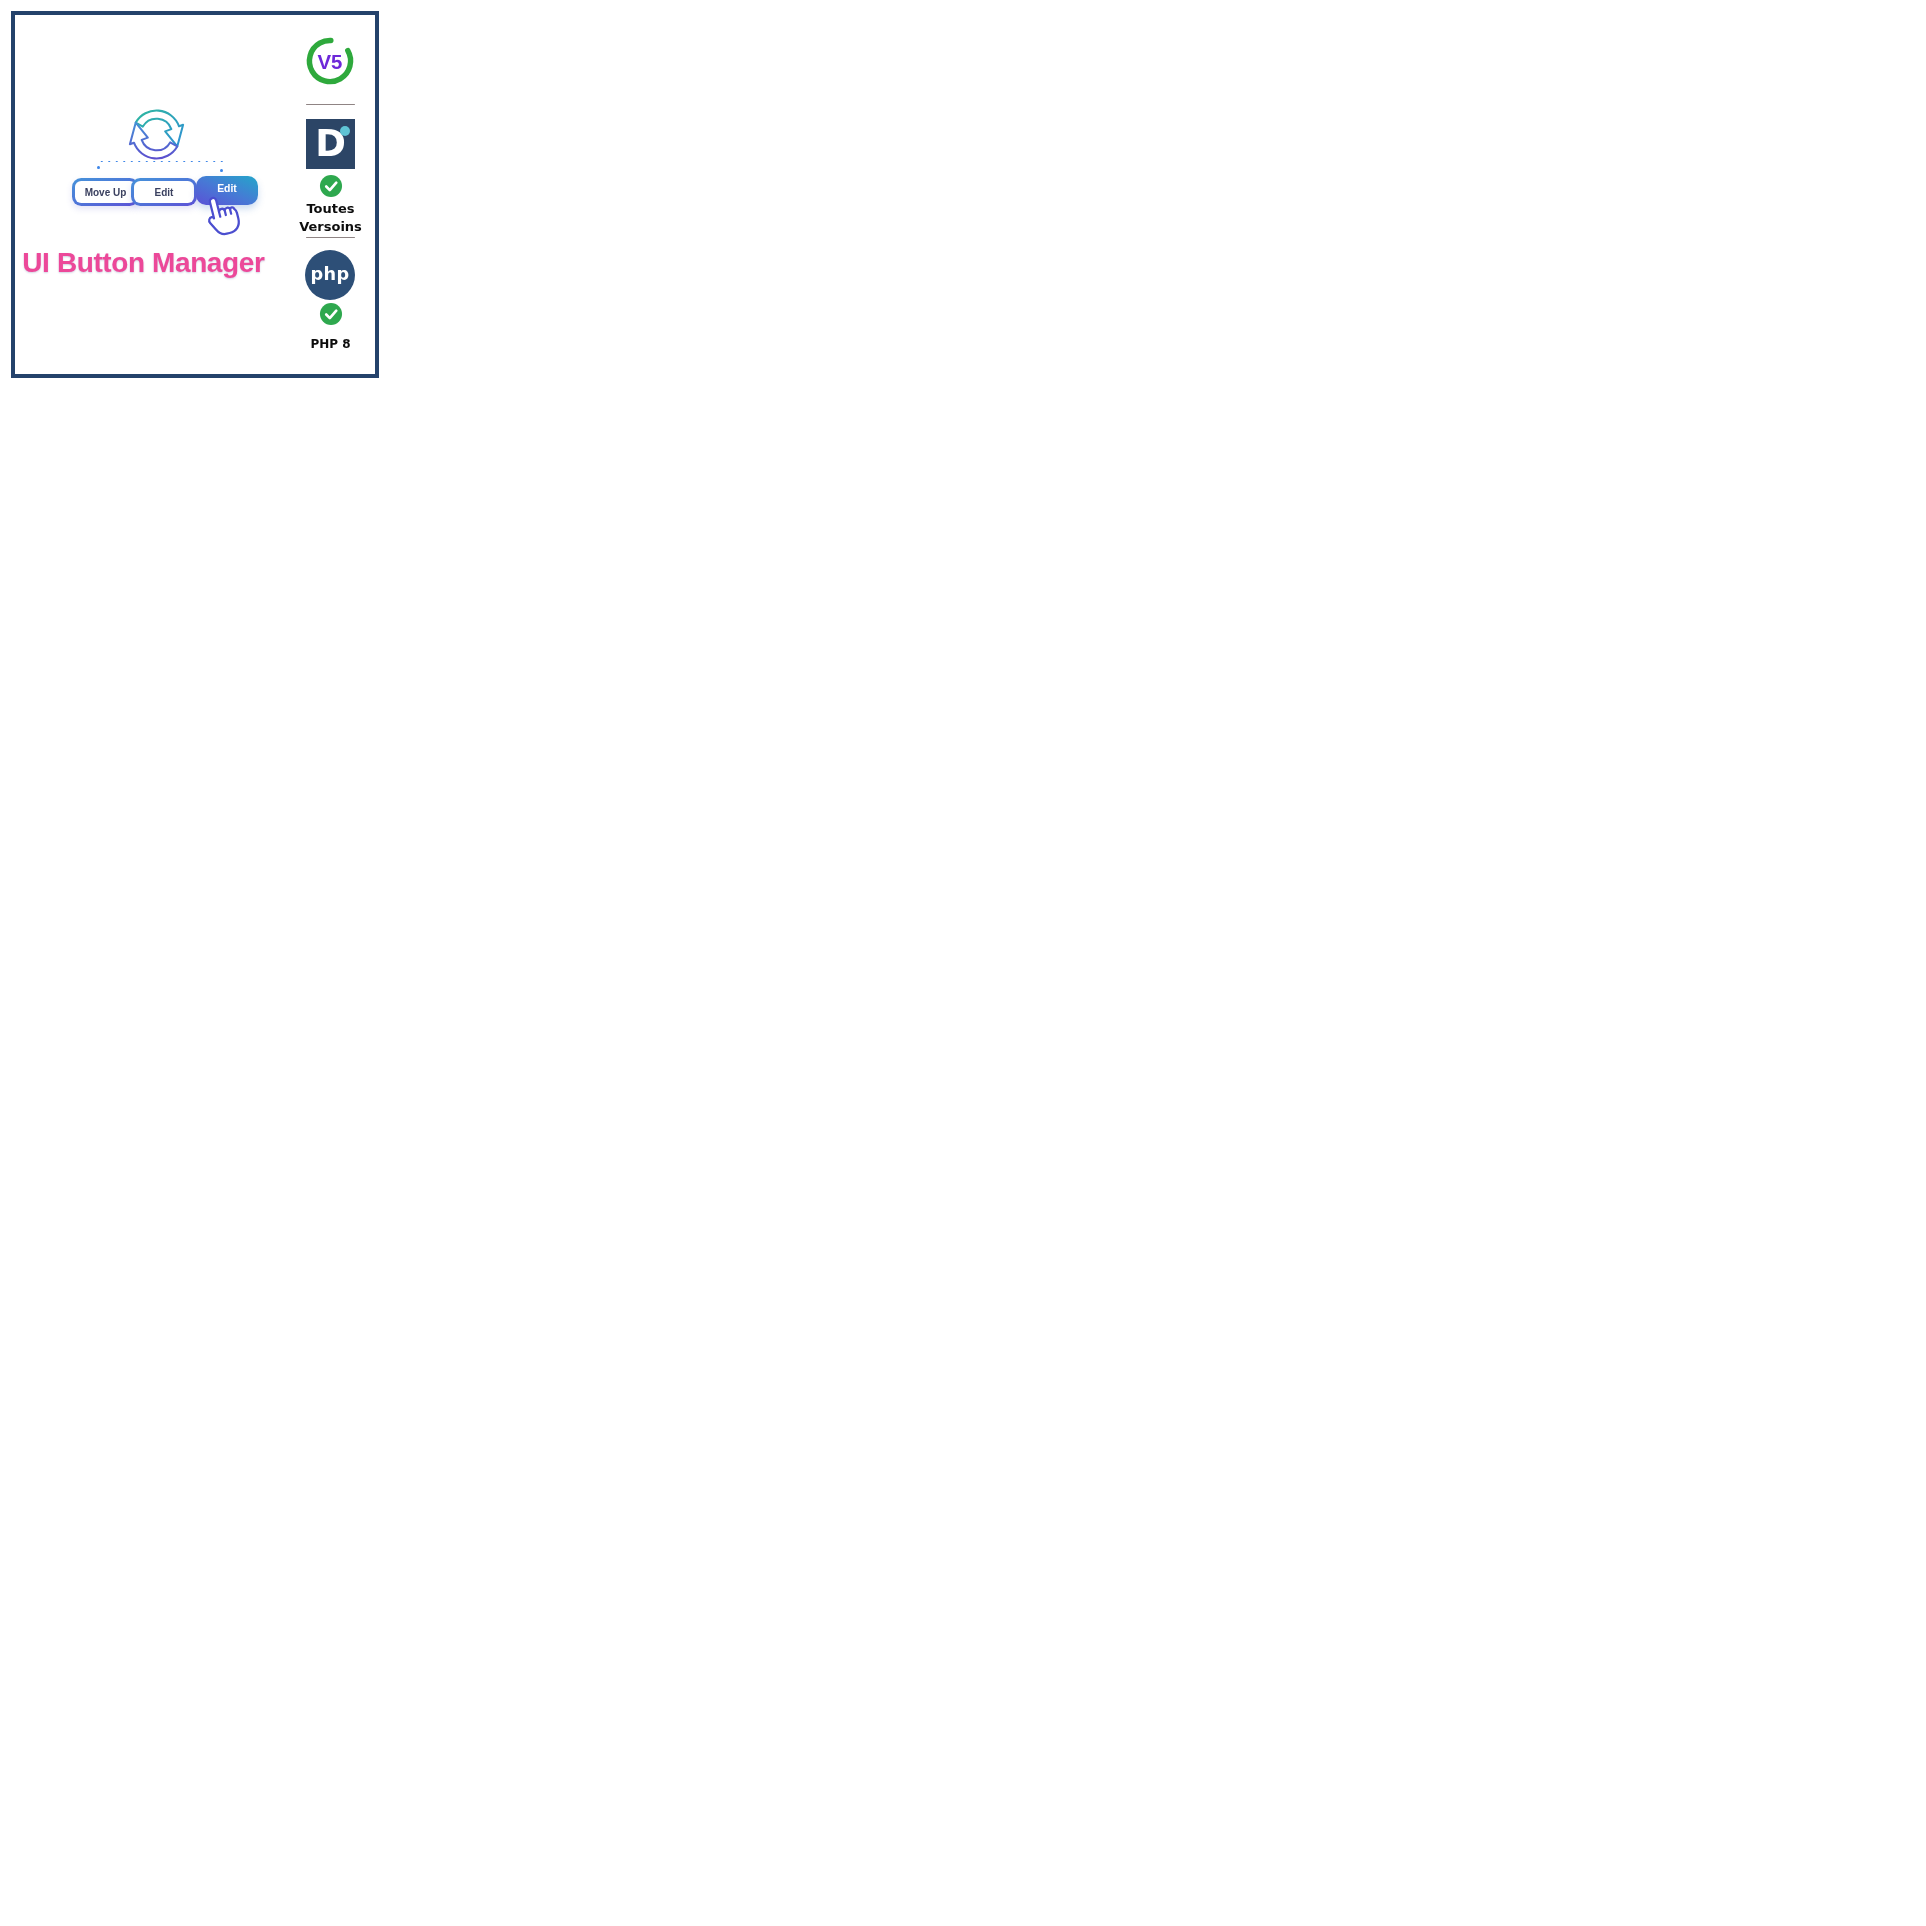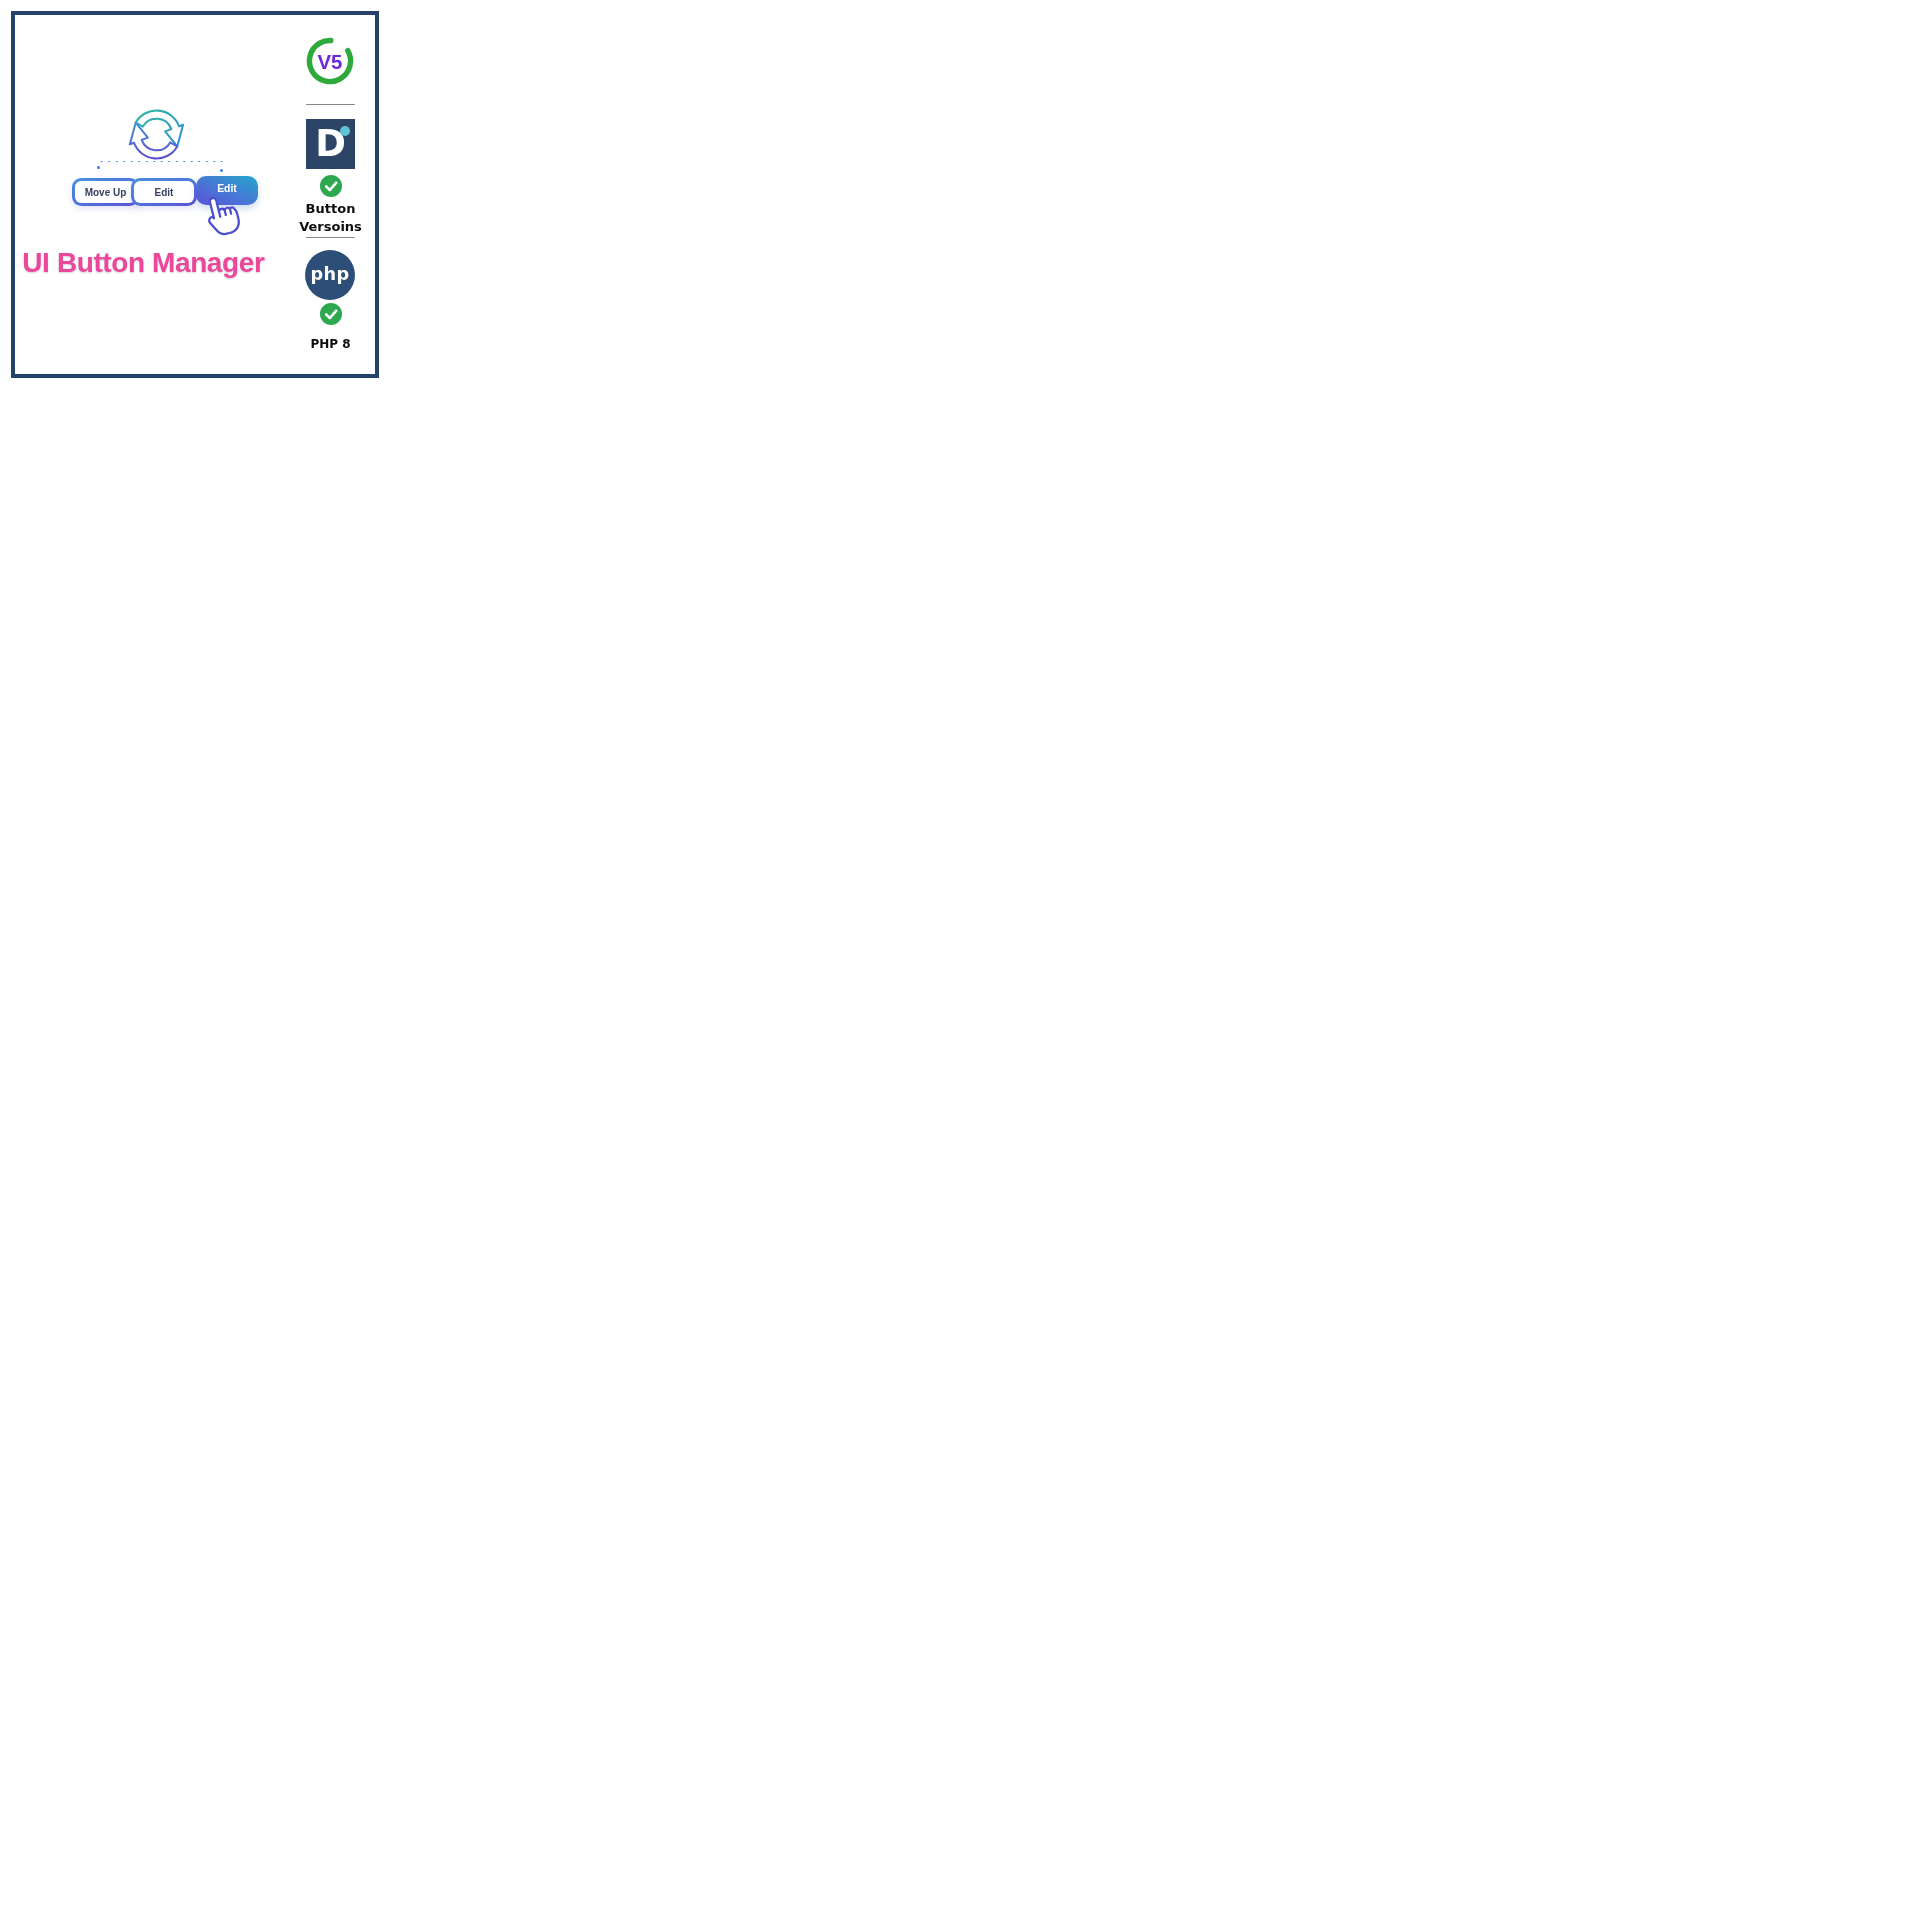--- a/index.html
+++ b/index.html
@@ -170,21 +170,21 @@
     <span class="dolibarr-letter">D</span>
     <span class="dolibarr-dot"></span>
   </div>
 
   <svg class="check-badge" id="check-versions" viewBox="0 0 100 100">
     <circle cx="50" cy="50" r="46" fill="#2ea84e"></circle>
     <path d="M30 52 L45 67 L72 36" fill="none" stroke="#ffffff" stroke-width="11" stroke-linecap="round" stroke-linejoin="round"></path>
   </svg>
 
   <div class="compat-label" id="label-versions">
-    <div>Button</div>
+    <div>Toutes</div>
     <div>Versoins</div>
   </div>
 
   <div class="divider" id="divider-2"></div>
 
   <div class="php-logo">
     <span class="php-text">php</span>
   </div>
 
   <svg class="check-badge" id="check-php" viewBox="0 0 100 100">

